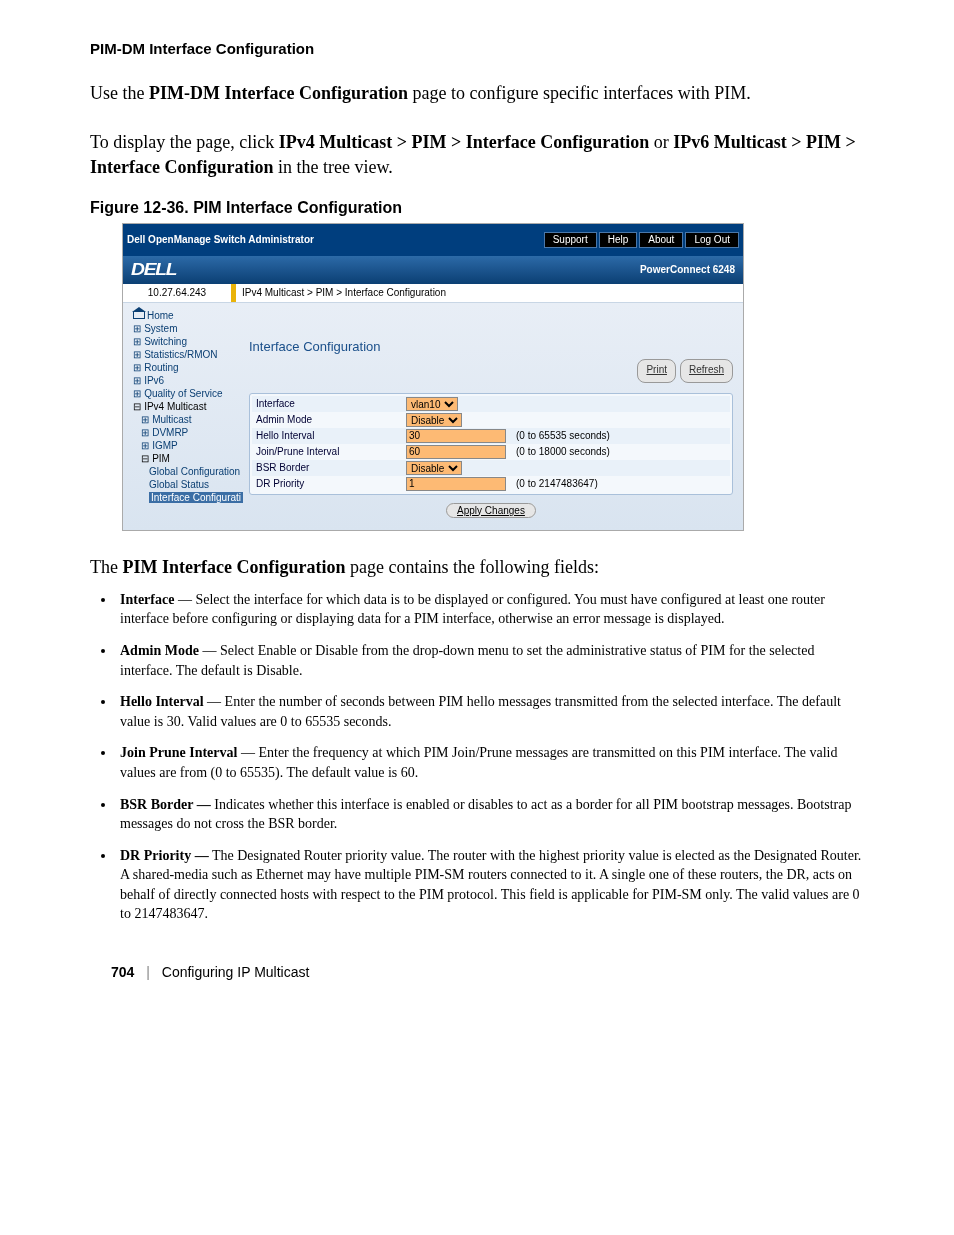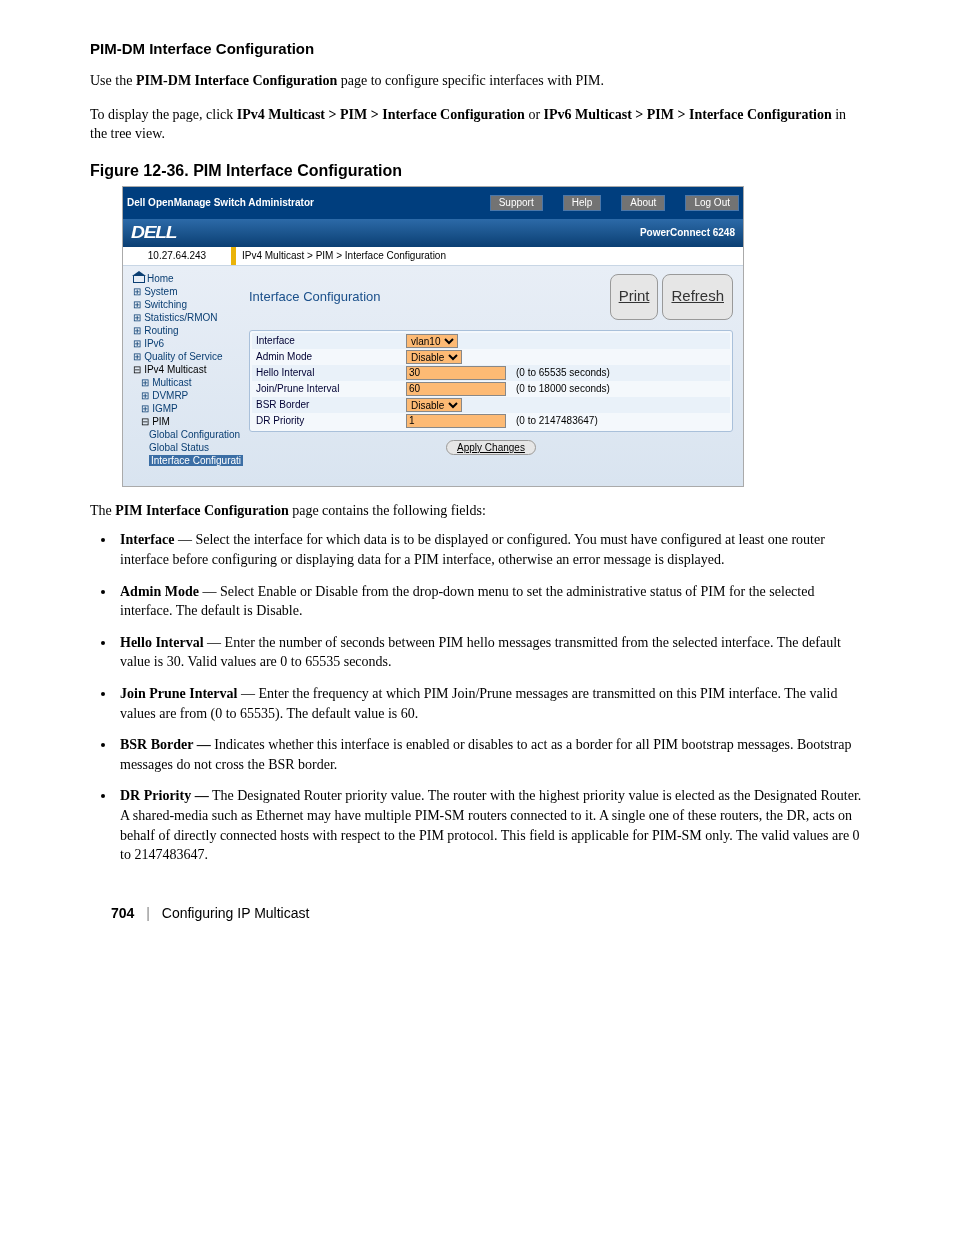--- a/index.html
+++ b/index.html
@@ -12,23 +12,23 @@
     width: 954px;
     box-sizing: border-box;
   }
   h2.section-heading {
     font-family: Arial, Helvetica, sans-serif;
     font-weight: bold;
     font-size: 15px;
     margin: 0 0 10px 0;
   }
   p.body-text {
-    font-size: 14px;
+    font-size: 18px;
     line-height: 1.4;
-    margin: 14px 0 10px 0;
+    margin: 24px 0 10px 0;
   }
   .bold { font-weight: bold; }
   .figure-caption {
     font-family: Arial, Helvetica, sans-serif;
     font-weight: bold;
     font-size: 16px;
     margin: 18px 0 6px 0;
   }
   .screenshot {
     border: 1px solid #aaa;
@@ -41,24 +41,24 @@
   .ss-top {
     background: #003e7e;
     color: #fff;
     display: flex;
     align-items: center;
     height: 32px;
     padding: 0 4px;
   }
   .ss-top-title { flex: 1; font-weight: bold; font-size: 10px; }
   .ss-top-link {
-    background: #737373;
+    background: #000000;
     border: 1px solid #4a77aa;
     padding: 0 8px;
-    margin-left: 20px;
+    margin-left: 2px;
     height: 14px;
     line-height: 14px;
     font-size: 10px;
     color: #fff;
   }
   .ss-banner {
     background: linear-gradient(#2c6aa8, #0b3f73);
     color: #fff;
     height: 28px;
     display: flex;
@@ -129,27 +129,28 @@
     font-size: 13px;
     margin-bottom: 10px;
     display: flex;
     align-items: center;
   }
   .ss-page-title-text { flex: 1; }
   .ss-pill {
     background: #e6e6e6;
     border: 1px solid #999;
     border-radius: 8px;
-    padding: 15px 8px;
-    font-size: 15px;
+    padding: 4px 8px;
+    font-size: 10px;
     color: #333;
     margin-left: 4px;
     height: 14px;
     line-height: 12px;
     text-decoration: underline;
+    margin-top: 48px;
   }
   .ss-form {
     border: 1px solid #a9c0da;
     background: #f4f8fc;
     border-radius: 3px;
     padding: 2px;
     margin-top: 6px;
   }
   .ss-frow {
     display: flex;

